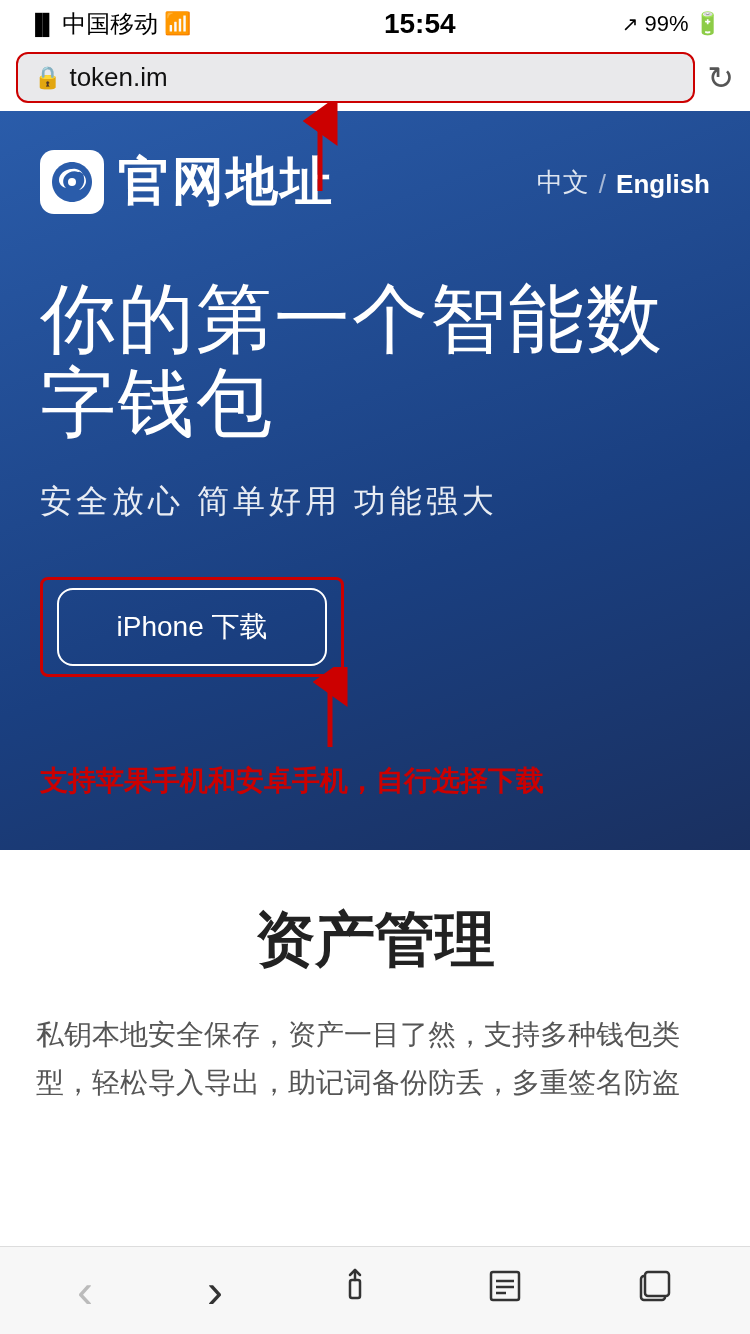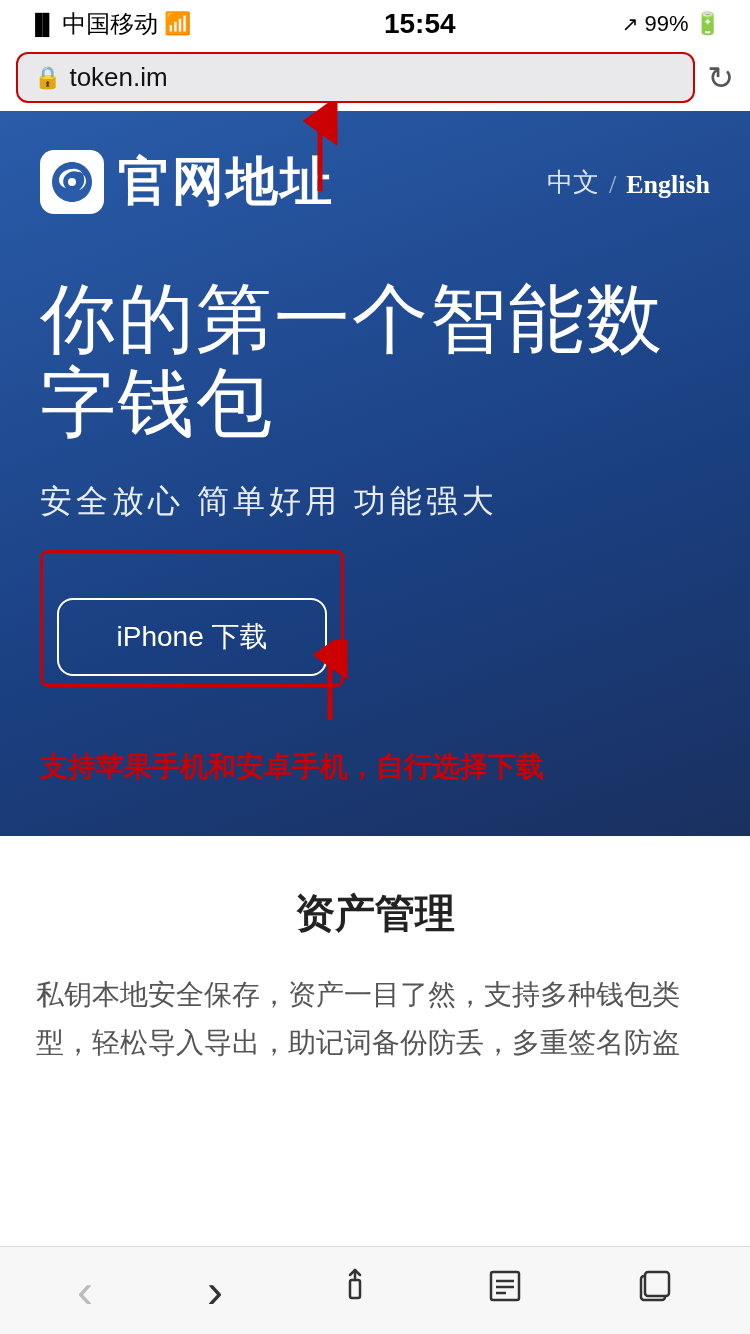--- a/index.html
+++ b/index.html
@@ -83,21 +83,20 @@
       min-height: 620px;
       position: relative;
     }
 
     
     .hero-header {
       display: flex;
       align-items: center;
       justify-content: space-between;
       margin-bottom: 60px;
-      font-family: Liberation Serif, serif;
     }
     .logo-area {
       display: flex;
       align-items: center;
       gap: 14px;
     }
     .logo-icon {
       width: 64px;
       height: 64px;
       background: #fff;
@@ -139,53 +138,52 @@
       font-size: 76px;
       font-weight: 400;
       color: #fff;
       line-height: 1.1;
       margin-bottom: 36px;
       letter-spacing: 2px;
     }
     .hero-subtitle {
       font-size: 32px;
       color: rgba(255,255,255,0.9);
-      margin-bottom: 26px;
+      margin-bottom: 53px;
       letter-spacing: 4px;
     }
     .download-btn {
       border: 2px solid #fff;
       border-radius: 16px;
       padding: 18px 12px;
       width: 270px;
       text-align: center;
       font-size: 28px;
       color: #fff;
       background: transparent;
       cursor: pointer;
       display: block;
-      margin-top: 37px;
     }
 
     
     .annotation-text {
       font-size: 28px;
       color: #cc0000;
       font-weight: 700;
       margin-top: 10px;
       line-height: 1.4;
     }
 
     
     .asset-section {
       background: #fff;
       padding: 50px 36px 40px;
     }
     .section-title {
-      font-size: 40px;
+      font-size: 60px;
       font-weight: 700;
       color: #222;
       text-align: center;
       margin-bottom: 30px;
     }
     .section-desc {
       font-size: 28px;
       color: #555;
       line-height: 1.7;
       text-align: left;
@@ -292,21 +290,21 @@
           <defs>
             <marker id="arrowhead-up2" markerWidth="10" markerHeight="7" refX="5" refY="3.5" orient="auto">
               <polygon points="0 7, 5 0, 10 7" fill="#cc0000"></polygon>
             </marker>
           </defs>
           <line x1="50" y1="80" x2="50" y2="15" stroke="#cc0000" stroke-width="5" marker-end="url(#arrowhead-up2)"></line>
         </svg>
       </div>
     </div>
 
-    <div class="annotation-text" style="margin-top: 60px;">支持苹果手机和安卓手机，自行选择下载</div>
+    <div class="annotation-text" style="margin-top: 84px;">支持苹果手机和安卓手机，自行选择下载</div>
 
   </div>
 
   <div class="asset-section">
     <div class="section-title">资产管理</div>
     <div class="section-desc">私钥本地安全保存，资产一目了然，支持多种钱包类型，轻松导入导出，助记词备份防丢，多重签名防盗</div>
   </div>
 
 </div>
 

